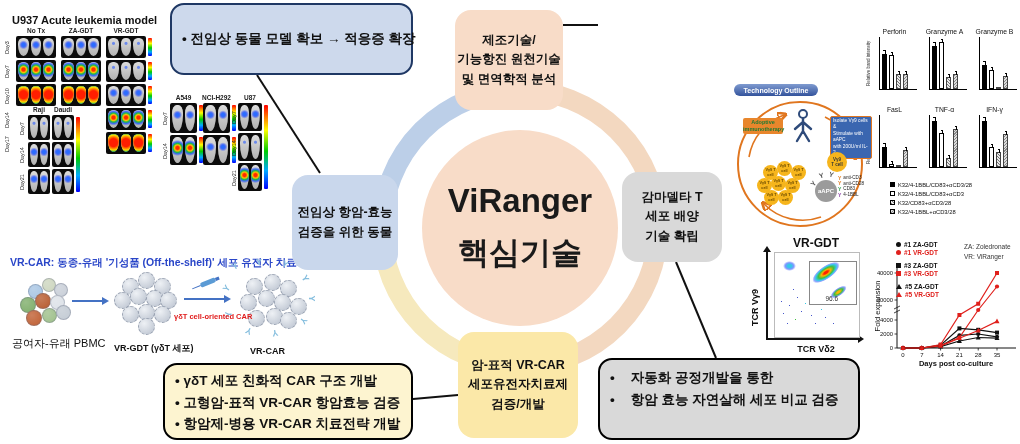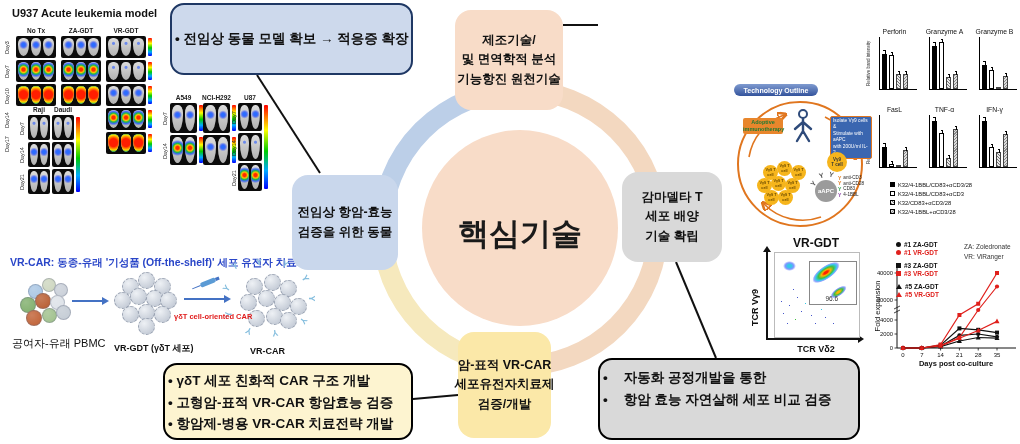--- a/index.html
+++ b/index.html
@@ -11,34 +11,34 @@
   .core{position:absolute;left:422px;top:130px;width:196px;height:196px;border-radius:50%;
         background:#f8dcc8;display:flex;flex-direction:column;align-items:center;justify-content:center;z-index:3;}
   .core .l1{font-size:33px;font-weight:bold;color:#1a1a1a;}
   .core .l2{font-size:31px;font-weight:bold;color:#1a1a1a;margin-top:12px;}
   
   .node{position:absolute;border-radius:16px;display:flex;flex-direction:column;align-items:center;justify-content:center;
         z-index:4;font-weight:bold;color:#111;text-align:center;}
   .node div{font-size:12.5px;line-height:1.55;white-space:nowrap;}
   .node-top{left:455px;top:10px;width:108px;height:100px;background:#f8dcc8;}
   .node-right{left:622px;top:172px;width:100px;height:90px;background:#d9d9d9;}
-  .node-bottom{left:458px;top:332px;width:93px;height:106px;background:#fbe8a8;}
+  .node-bottom{left:458px;top:332px;width:120px;height:106px;background:#fbe8a8;}
   .node-left{left:292px;top:175px;width:106px;height:95px;background:#c9d7ec;}
   
-  .co{position:absolute;border-radius:14px;padding:8px 3px;z-index:5;box-sizing:border-box;}
+  .co{position:absolute;border-radius:14px;padding:8px 10px;z-index:5;box-sizing:border-box;}
   .co-item{font-size:13.5px;font-weight:bold;color:#111;line-height:1.6;white-space:nowrap;}
   .co-item::before{content:"• ";}
   .co-tl{left:170px;top:3px;width:243px;height:72px;background:#cdd9ec;border:2.5px solid #1f3864;display:flex;flex-direction:column;justify-content:center;}
   .co-tr{left:598px;top:4px;width:255px;height:80px;background:#fbe3d1;border:2px solid #000;}
   .co-bl{left:163px;top:363px;width:250px;height:77px;background:#fdf4d0;border:2px solid #000;padding-top:5px;}
   .co-br{left:598px;top:358px;width:262px;height:82px;background:#d9d9d9;border:2px solid #000;padding-top:7px;}
   .co-br .co-item::before{content:"•";margin-right:16px;}
   
   #imaging{position:absolute;left:0;top:0;width:280px;height:220px;z-index:2;}
-  .img-title{position:absolute;left:12px;top:7px;font-size:11px;font-weight:bold;color:#111;}
+  .img-title{position:absolute;left:12px;top:14px;font-size:11px;font-weight:bold;color:#111;}
   .grp-hdr{position:absolute;font-size:6.5px;font-weight:bold;color:#222;text-align:center;white-space:nowrap;}
   .day-lab{position:absolute;font-size:5.5px;color:#222;writing-mode:vertical-rl;transform:rotate(180deg);text-align:center;width:9px;}
   .panel{position:absolute;background:#0b0b0b;border-radius:2px;display:flex;gap:2px;padding:2px;box-sizing:border-box;}
   .mouse{flex:1;position:relative;background:linear-gradient(180deg,#dcdcdc,#b2b2b2);border-radius:45% 45% 50% 50%/30% 30% 62% 62%;}
   .mouse i{position:absolute;inset:0;border-radius:inherit;}
   .h0 i{background:radial-gradient(circle at 50% 30%,rgba(40,90,255,.6) 0 1px,transparent 2px);}
   .h1 i{background:radial-gradient(circle at 50% 38%,#2b6cff 0 1.5px,rgba(40,80,255,.75) 2.5px,transparent 4.5px);}
   .h2 i{background:radial-gradient(circle at 50% 42%,#ff2a00 0 1.5px,#ffc400 3px,#17b84c 4.5px,rgba(30,80,255,.8) 6px,transparent 8px);}
   .h3 i{background:radial-gradient(circle at 50% 48%,#ff1e00 0 4px,#ff8a00 6px,#ffe000 7.5px,#1db04a 9px,rgba(25,70,230,.85) 11px,transparent 13px);}
   .cbar{position:absolute;width:4px;background:linear-gradient(180deg,#f00 0%,#ff0 30%,#0c0 55%,#0af 78%,#00f 100%);border-radius:1px;}
@@ -147,27 +147,28 @@
   </svg>
 
   <svg class="ring" width="310" height="310" style="left:365px;top:73px;z-index:2">
     <path d="M155,17 A138,138 0 0 1 293,155" stroke="#f3d8c0"></path>
     <path d="M293,155 A138,138 0 0 1 155,293" stroke="#f3d8c0"></path>
     <path d="M155,293 A138,138 0 0 1 17,155" stroke="#f6e9bd"></path>
     <path d="M17,155 A138,138 0 0 1 155,17" stroke="#bccfe8"></path>
   </svg>
 
   <div class="core">
+    <div class="l1">ViRanger</div>
     <div class="l2">핵심기술</div>
   </div>
 
   <div class="node node-top">
     <div>제조기술/</div>
+    <div>기능항진 원천기술</div>
     <div>및 면역학적 분석</div>
-    <div>기능항진 원천기술</div>
   </div>
   <div class="node node-right">
     <div>감마델타 T</div>
     <div>세포 배양</div>
     <div>기술 확립</div>
   </div>
   <div class="node node-bottom">
     <div>암-표적 VR-CAR</div>
     <div>세포유전자치료제</div>
     <div>검증/개발</div>

